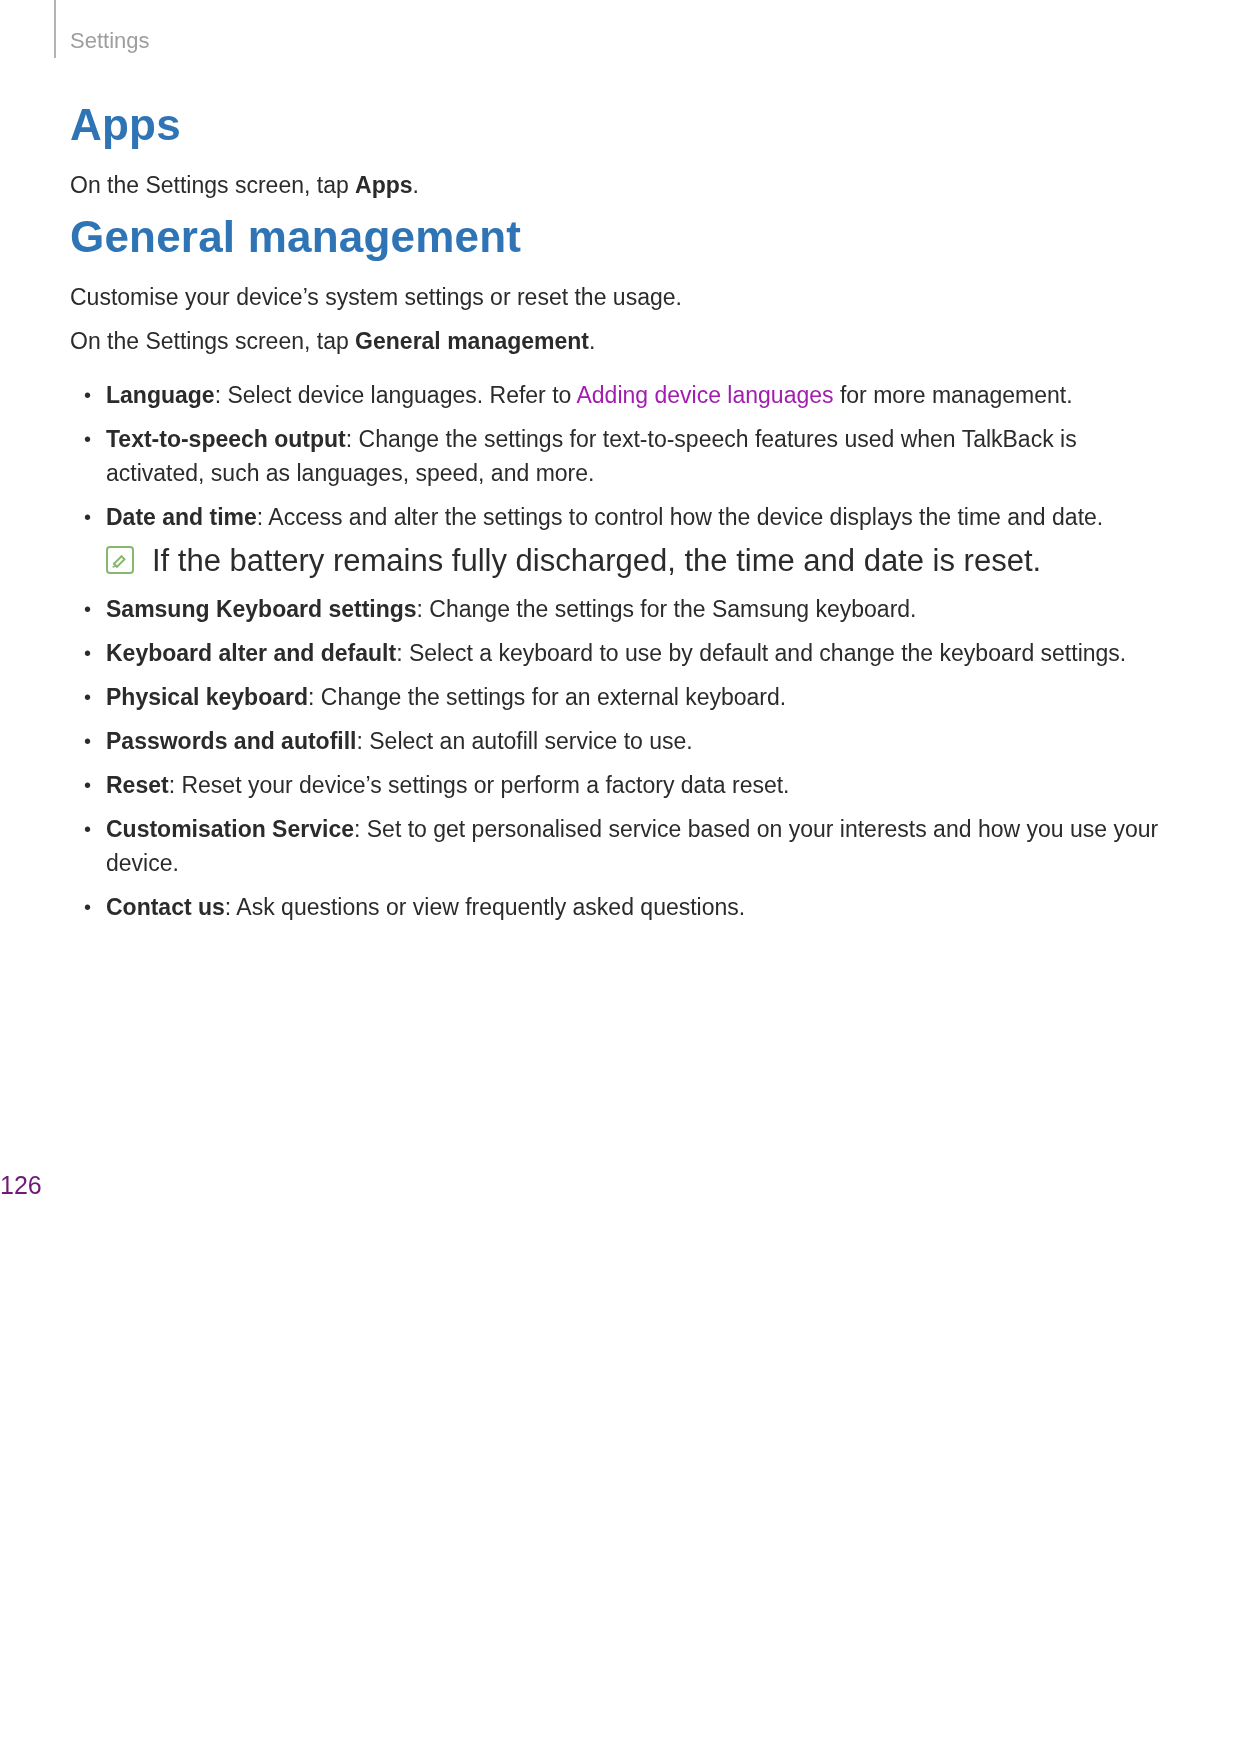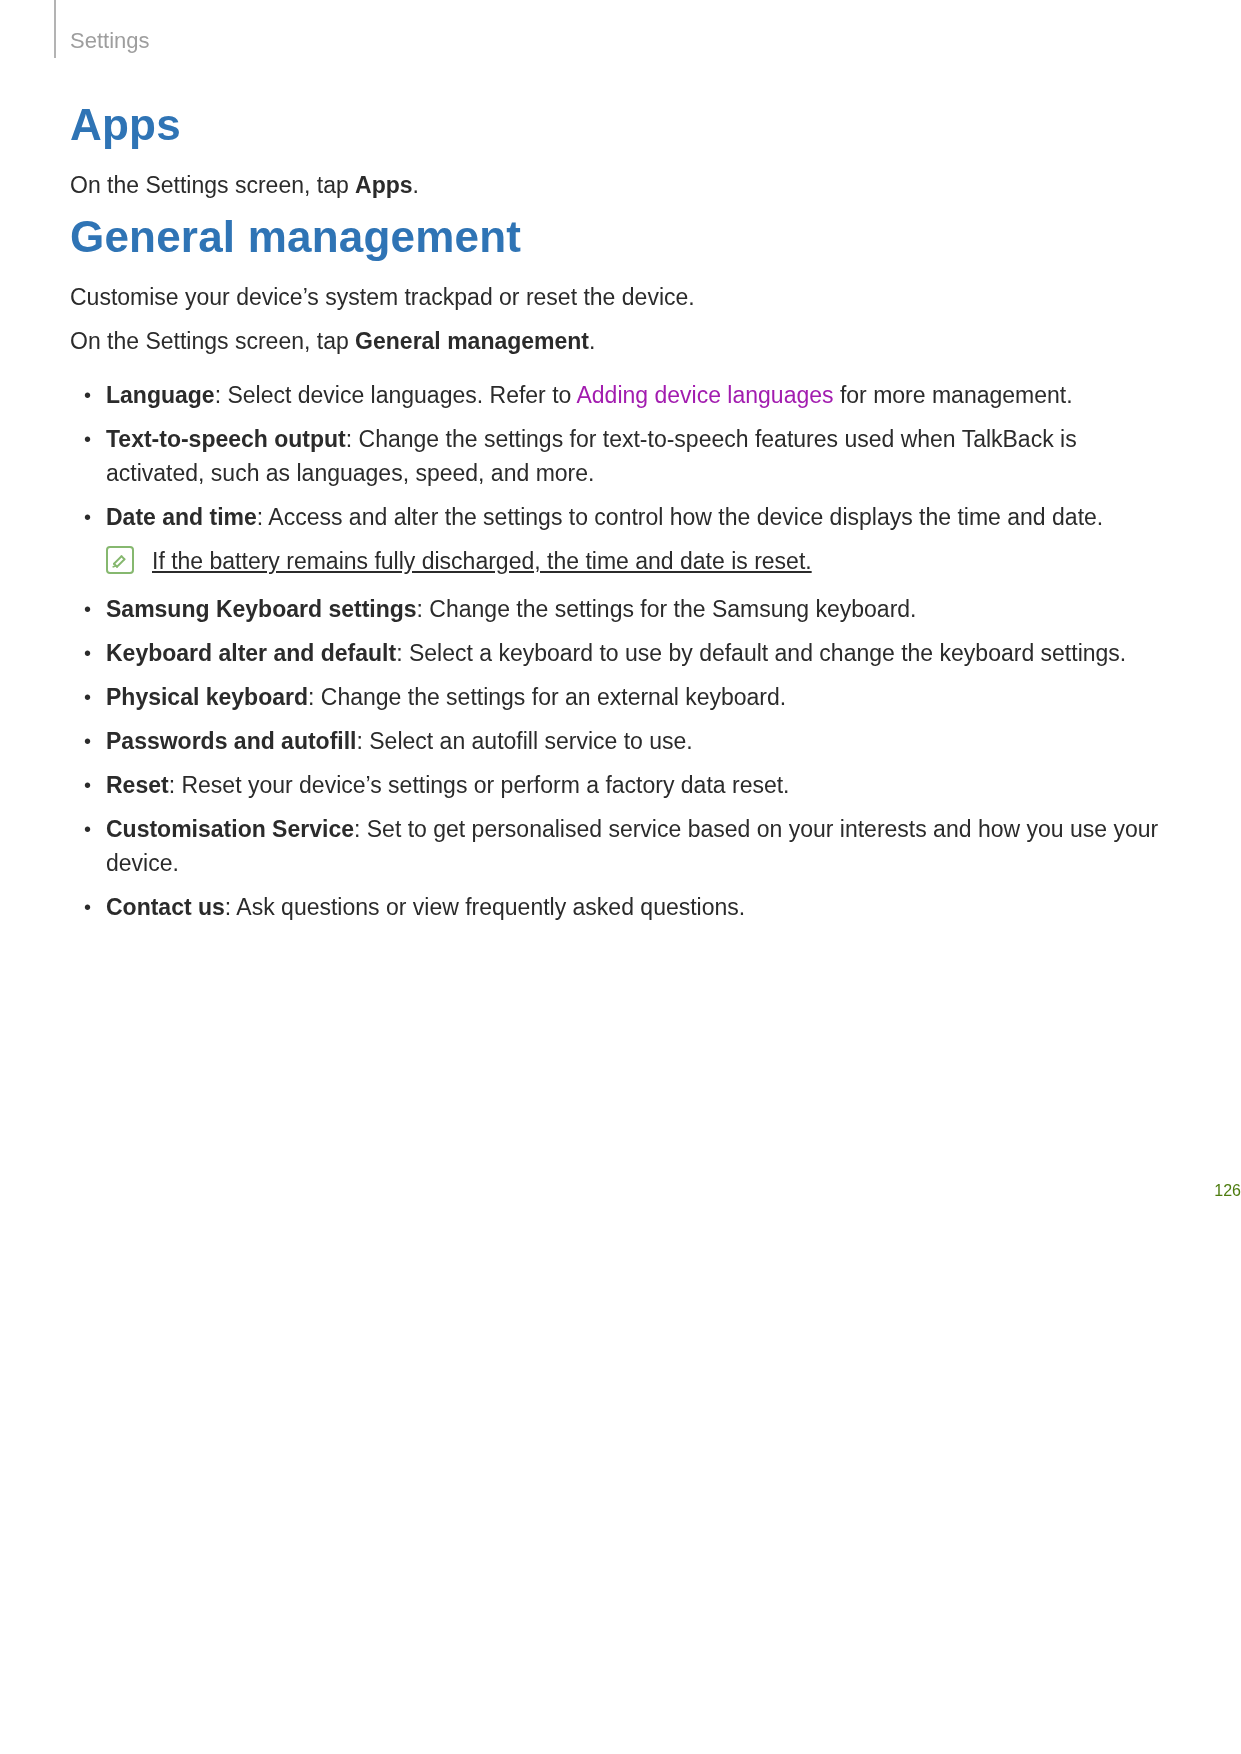--- a/index.html
+++ b/index.html
@@ -92,53 +92,52 @@
     border: 2px solid #86b86f;
     border-radius: 4px;
     box-sizing: border-box;
     display: flex;
     align-items: center;
     justify-content: center;
     margin-top: 2px;
   }
   .note-icon svg { width: 18px; height: 18px; display:block; }
   .note-text {
-    font-size: 23px;
+    font-size: 31px;
     line-height: 34px;
     color: #2b2b2b;
-    text-decoration: underline;
   }
   .page-number {
     position: absolute;
     left: 0;
     width: 1241px;
     bottom: 42px;
-    text-align: right;
-    font-size: 16px;
-    color: #4d7c0f;
+    text-align: left;
+    font-size: 25px;
+    color: #701a75;
   }
   .li-gap { margin-top: 2px; }
 </style>
 </head>
 <body>
 
 <div class="page">
 
   <div class="top-tick"></div>
   <div class="breadcrumb">Settings</div>
 
   <div class="content">
 
     <h1 class="section">Apps</h1>
     <p class="body">
       <span>On the Settings screen, tap </span><span class="bold">Apps</span><span>.</span>
     </p>
 
     <h1 class="section sp-before-h1-2">General management</h1>
-    <p class="body">Customise your device’s system trackpad or reset the device.</p>
+    <p class="body">Customise your device’s system settings or reset the usage.</p>
     <p class="body">
       <span>On the Settings screen, tap </span><span class="bold">General management</span><span>.</span>
     </p>
 
     <ul class="bullets">
 
       <li>
         <span class="bold">Language</span><span>: Select device languages. Refer to </span><span class="link">Adding device languages</span><span> for more management.</span>
       </li>
 

